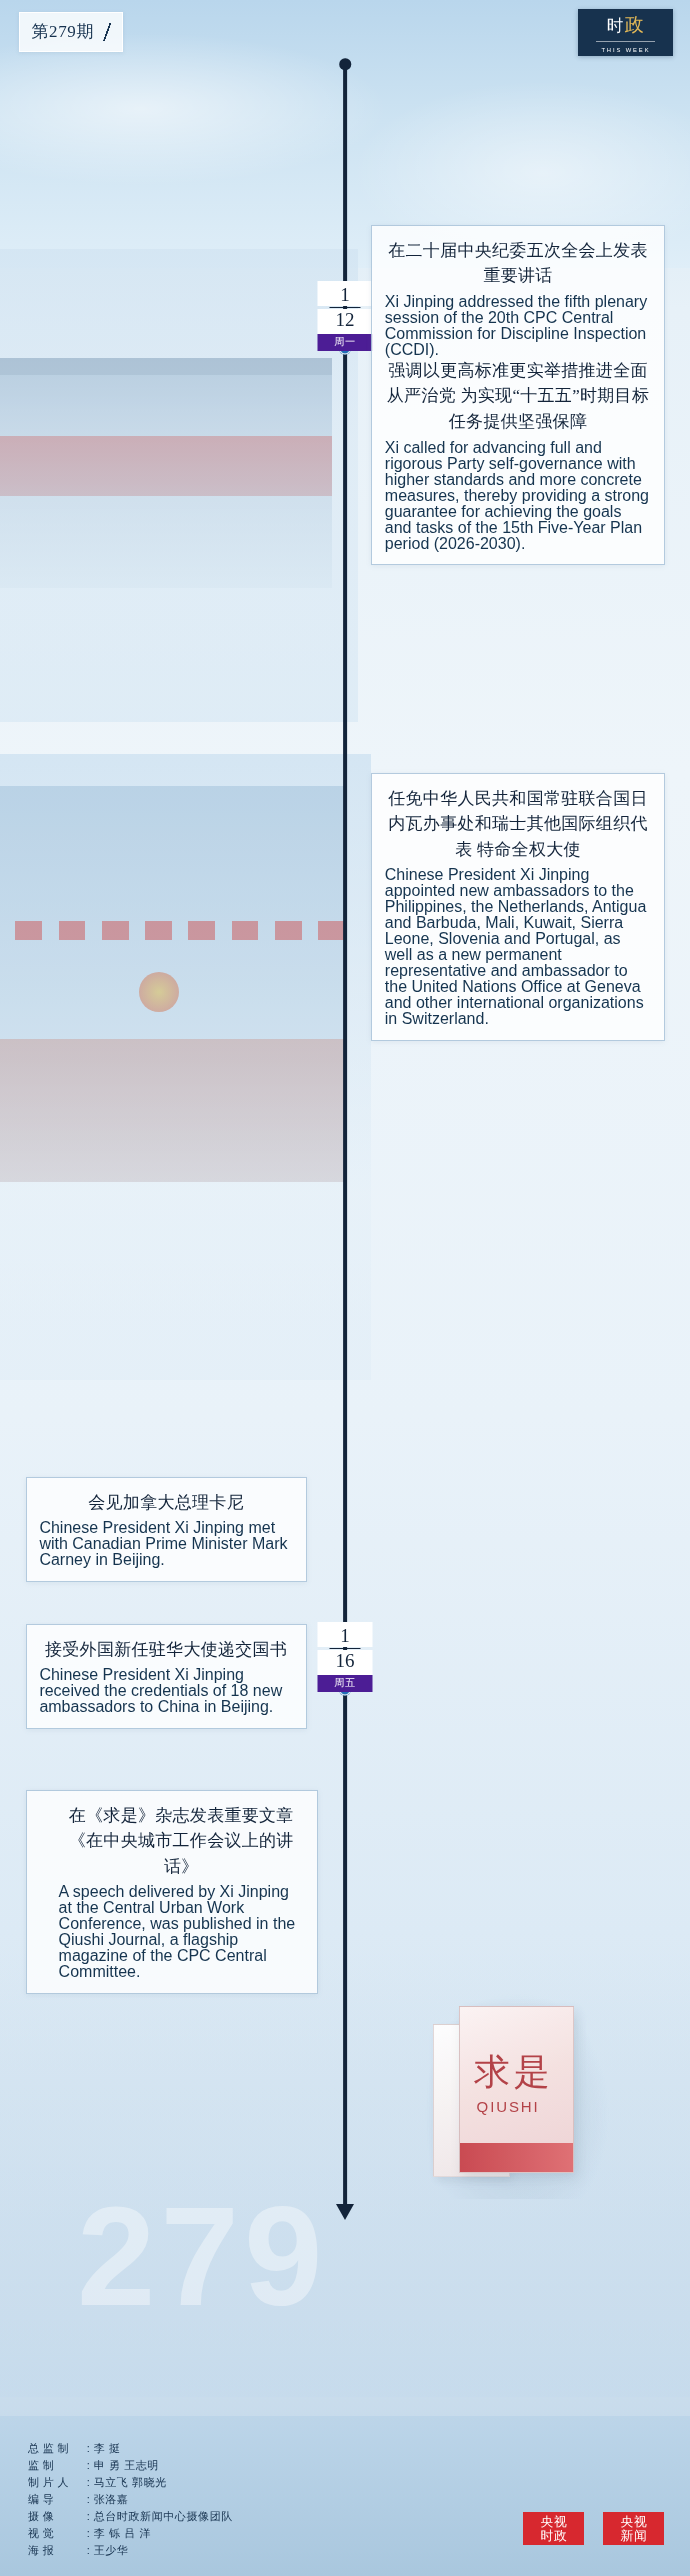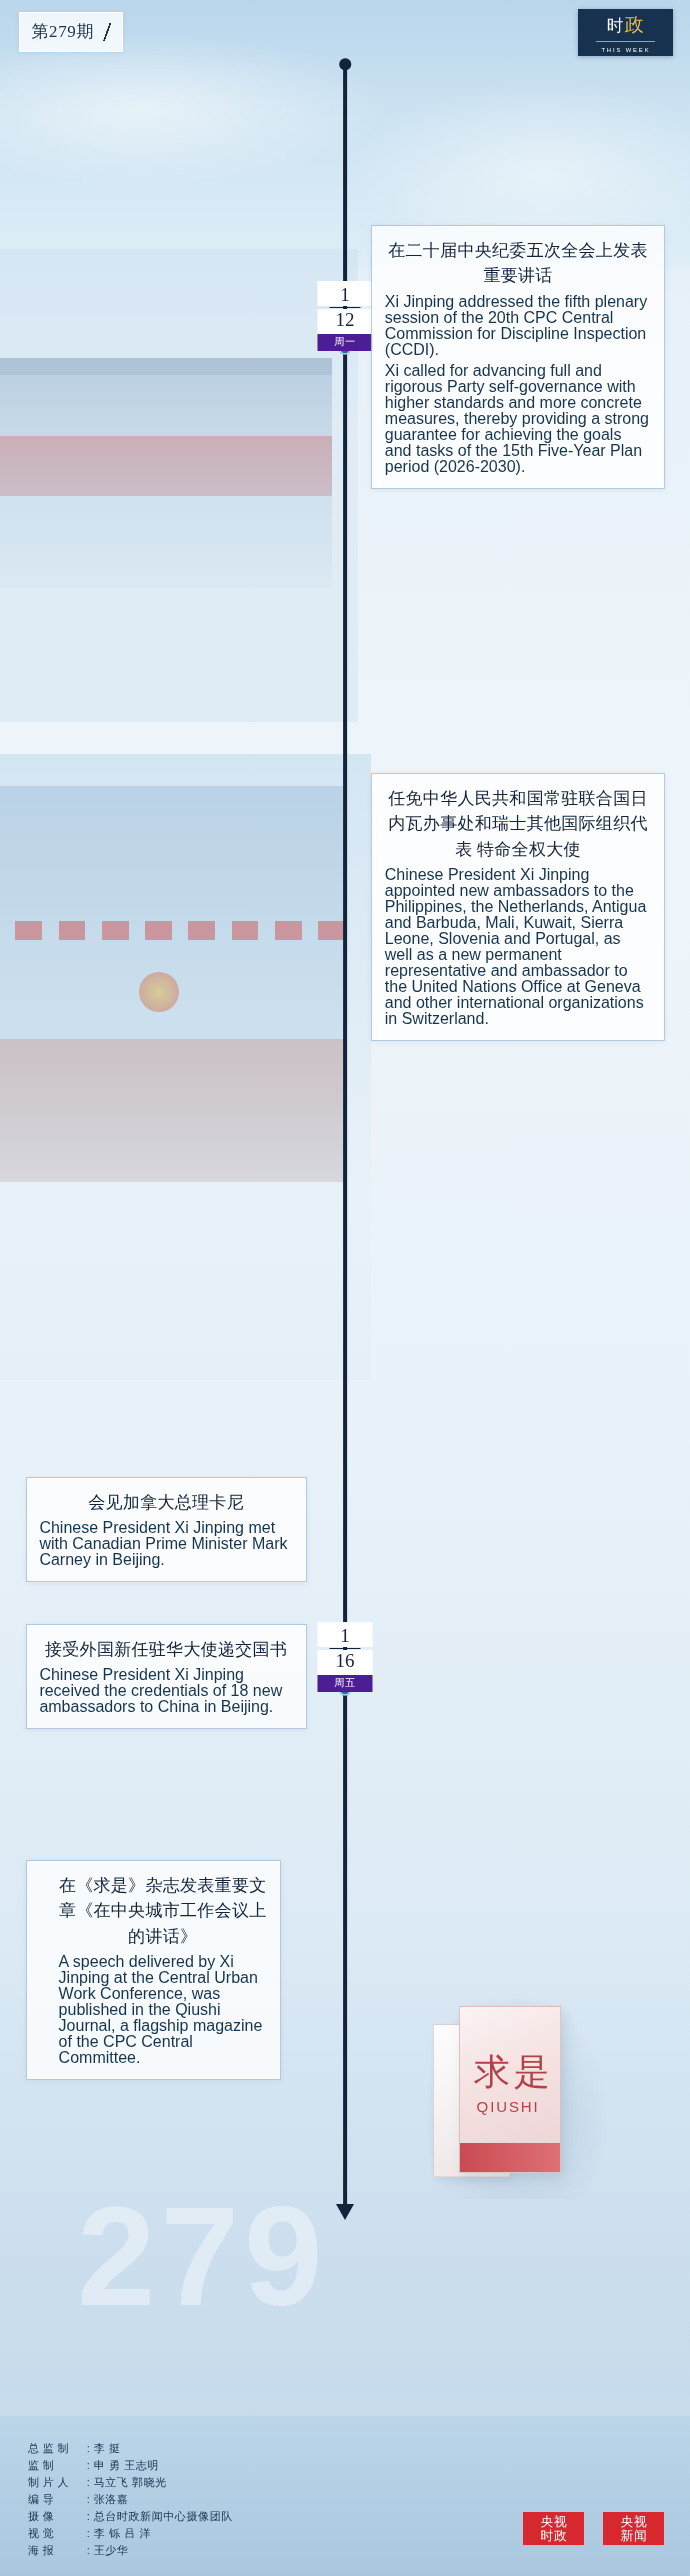--- a/index.html
+++ b/index.html
@@ -72,21 +72,21 @@
   .photo-gate .flagrow { position:absolute; left:0; right:0; top:34%; height:28px; display:flex; gap:16.6px; padding-left:15.3px; }
   .photo-gate .flagrow i { display:block; width:27px; height:19px; background:#c0393c; opacity:.75; }
   .photo-gate .wall { position:absolute; left:0; right:0; bottom:0; height:36%; background: linear-gradient(180deg, rgba(186,120,110,.55), rgba(200,150,140,.35)); }
   .photo-gate .emblem { position:absolute; left:46%; top:52%; width:40px; height:40px; border-radius:50%; background: radial-gradient(circle, rgba(212,175,55,.8), rgba(190,60,60,.7)); transform: translate(-50%,-50%); }
   .photo-mag {
     position: absolute; right: 77px; bottom: 377px; width: 192px; height: 211px;
     opacity: .95;
   }
   .photo-mag .shadowpad { position:absolute; inset:0; background: radial-gradient(ellipse at 50% 60%, rgba(120,150,175,.28), rgba(255,255,255,0) 70%); }
   .photo-mag .cover {
-    position:absolute; left: 38px; top: 18px; width: 102px; height: 167px;
+    position:absolute; left: 38px; top: 18px; width: 115px; height: 167px;
     background: linear-gradient(160deg,#fdf4f3 0%, #f6e1e0 45%, #efd2d3 100%);
     border: 0.6px solid rgba(200,170,170,.6);
     box-shadow: 3.8px 5.1px 11.5px rgba(120,140,160,.25);
   }
   .photo-mag .cover .cn {
     position:absolute; left: 14px; top: 41px; font-size: 36px; color: #b23a3f;
     font-family: "Liberation Serif", serif; letter-spacing: 3.8px;
   }
   .photo-mag .cover .en {
     position:absolute; left: 16.6px; top: 91px; font-size: 15px; color: #b23a3f; letter-spacing: 1.9px;
@@ -278,39 +278,40 @@
 <div class="date-chip" style="left:345px; top:1622px;">
   <div class="d1">1</div>
   <div class="sep"></div>
   <div class="d2">16</div>
   <div class="wk">周五</div>
 </div>
 
 <div class="card" style="left:371px; top:225px; width:294px;">
   <h3>在二十届中央纪委五次全会上发表重要讲话</h3>
   <p class="en">Xi Jinping addressed the fifth plenary session of the 20th CPC Central Commission for Discipline Inspection (CCDI).</p>
+  <h3>强调以更高标准更实举措推进全面从严治党 为实现“十五五”时期目标任务提供坚强保障</h3>
   <p class="en">Xi called for advancing full and rigorous Party self-governance with higher standards and more concrete measures, thereby providing a strong guarantee for achieving the goals and tasks of the 15th Five-Year Plan period (2026-2030).</p>
 </div>
 
 <div class="card" style="left:371px; top:773px; width:294px;">
   <h3>任免中华人民共和国常驻联合国日内瓦办事处和瑞士其他国际组织代表 特命全权大使</h3>
   <p class="en">Chinese President Xi Jinping appointed new ambassadors to the Philippines, the Netherlands, Antigua and Barbuda, Mali, Kuwait, Sierra Leone, Slovenia and Portugal, as well as a new permanent representative and ambassador to the United Nations Office at Geneva and other international organizations in Switzerland.</p>
 </div>
 
 <div class="card" style="left:25.6px; top:1477px; width:281px;">
   <h3>会见加拿大总理卡尼</h3>
   <p class="en">Chinese President Xi Jinping met with Canadian Prime Minister Mark Carney in Beijing.</p>
 </div>
 
 <div class="card" style="left:25.6px; top:1624px; width:281px;">
   <h3>接受外国新任驻华大使递交国书</h3>
   <p class="en">Chinese President Xi Jinping received the credentials of 18 new ambassadors to China in Beijing.</p>
 </div>
 
-<div class="card" style="left:25.6px; top:1860px; width:255px;padding-left:32px;">
+<div class="card" style="left:25.6px; top:1790px; width:292px;padding-left:32px;">
   <h3>在《求是》杂志发表重要文章《在中央城市工作会议上的讲话》</h3>
   <p class="en">A speech delivered by Xi Jinping at the Central Urban Work Conference, was published in the Qiushi Journal, a flagship magazine of the CPC Central Committee.</p>
 </div>
 
 <div class="footer">
   <div class="credits">
     <div class="row">
       <span class="k">总监制</span>
       <span class="c">:</span>
       <span class="v">李 挺</span>

